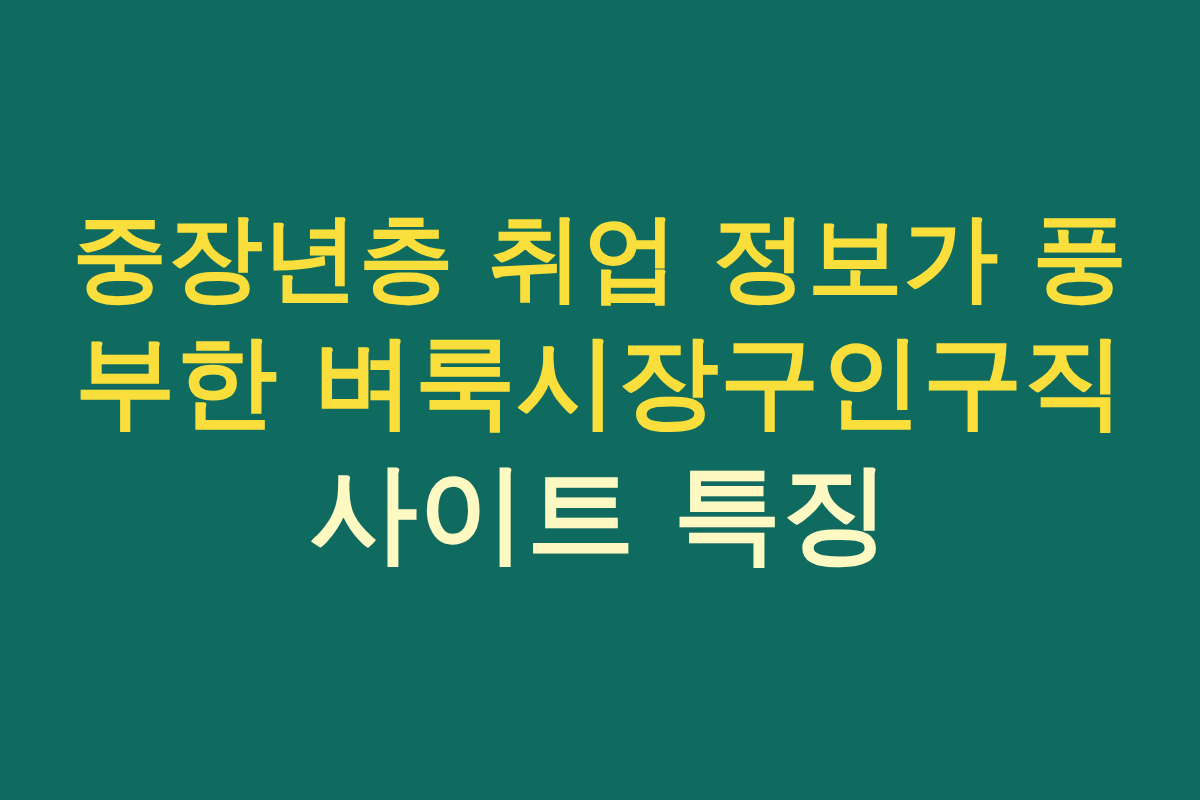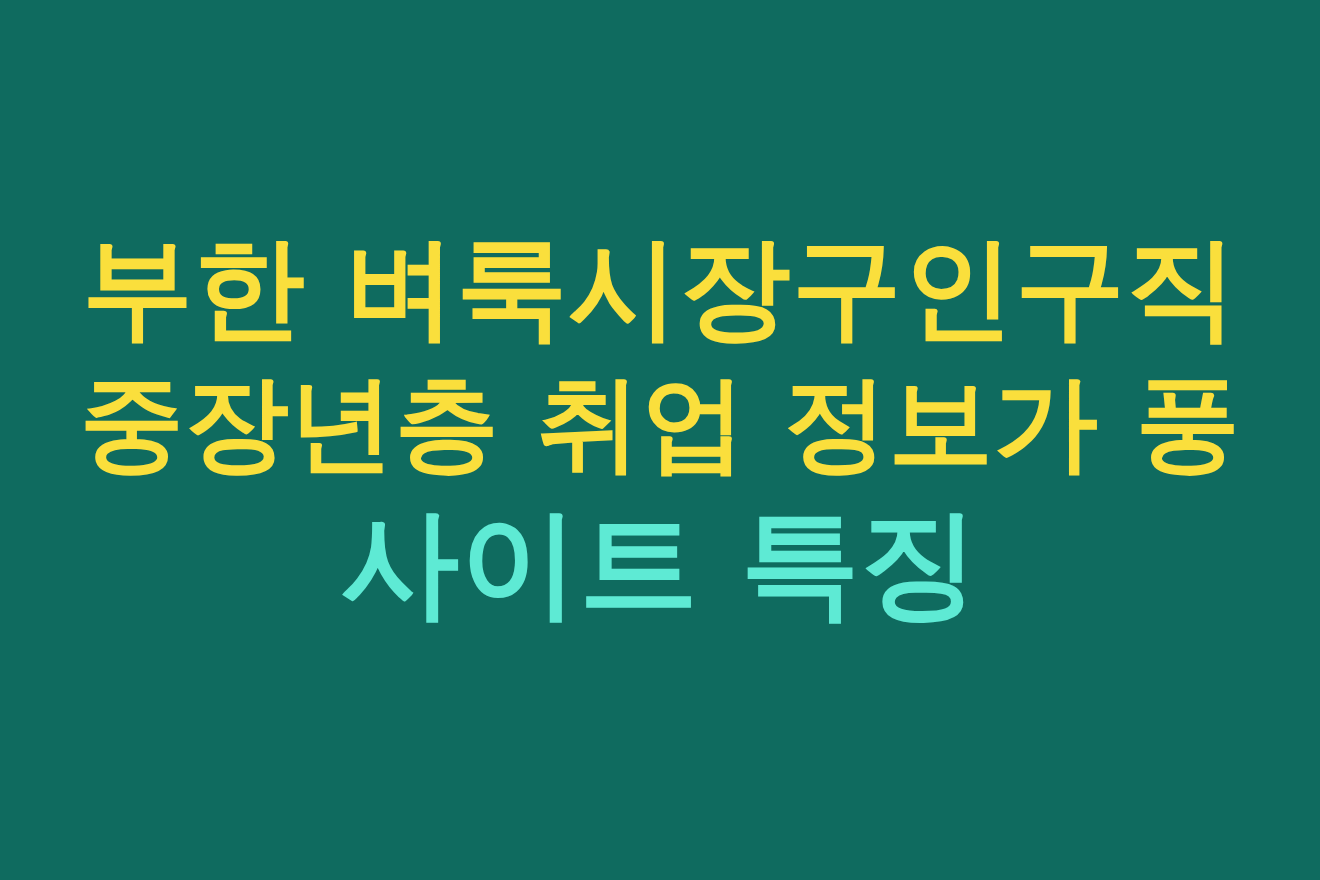--- a/index.html
+++ b/index.html
@@ -52,21 +52,21 @@
   .headline-line.line-2 { font-size: 108px; }
   .headline-line.line-3 { font-size: 108px; }
 </style>
 </head>
 <body>
 
 <div id="thumbnail-card" style="background: rgb(15, 107, 95);">
 
   <div id="headline-block">
 
+    <span class="headline-line line-1" style="color: rgb(250, 223, 60); font-size: 95px;">중장년층 취업 정보가 풍</span>
+
     <span class="headline-line line-2" style="color: rgb(250, 223, 60); font-size: 101px;">부한 벼룩시장구인구직</span>
 
-    <span class="headline-line line-1" style="color: rgb(250, 223, 60); font-size: 95px;">중장년층 취업 정보가 풍</span>
-
-    <span class="headline-line line-3" style="color: #5eead4;">사이트 특징</span>
+    <span class="headline-line line-3" style="color: #fef9c3;">사이트 특징</span>
 
   </div>
 
 </div>
 
 </body></html>

